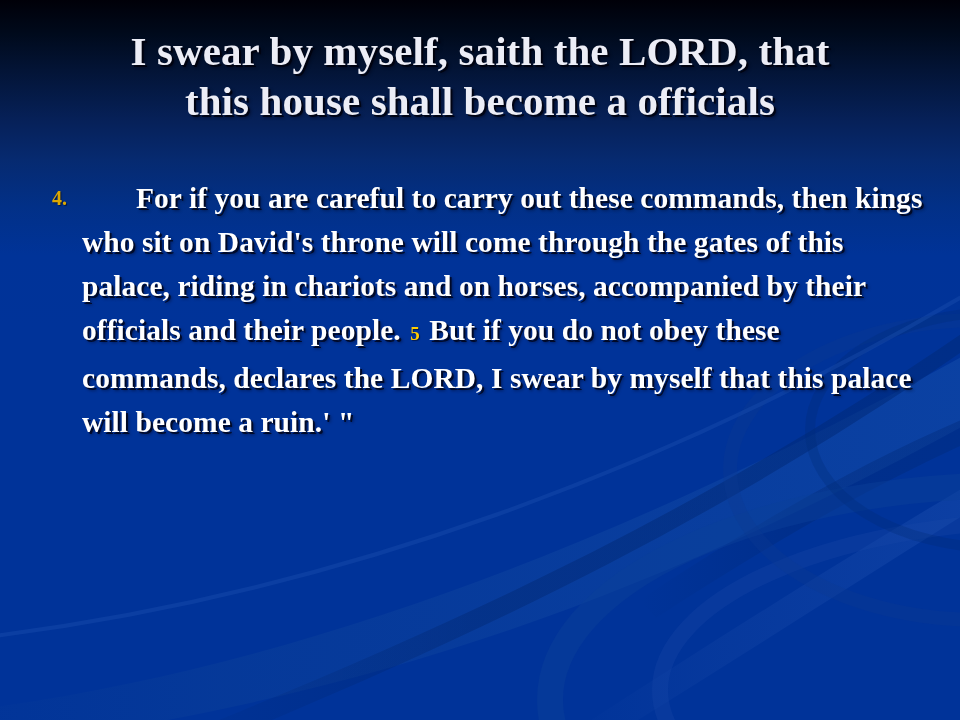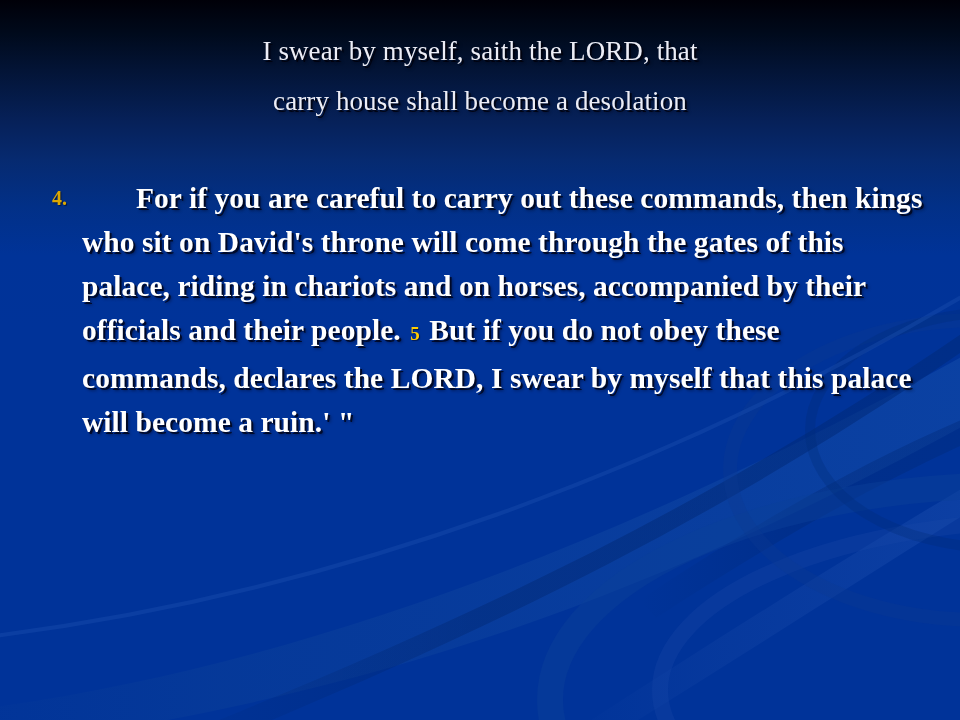--- a/index.html
+++ b/index.html
@@ -45,23 +45,23 @@
     top: 26px;
     width: 960px;
     text-align: center;
     padding: 0 14px;
     box-sizing: border-box;
   }
 
   .title-text {
     display: block;
     color: #ecedf6;
-    font-size: 27px;
+    font-size: 41px;
     line-height: 50px;
-    font-weight: normal;
+    font-weight: bold;
     letter-spacing: 0.1px;
     text-shadow:
       2px 2px 0px rgba(0, 0, 10, 0.78),
       3px 3px 3px rgba(0, 0, 20, 0.45);
     white-space: nowrap;
   }
 
   
   .body-block {
     position: absolute;
@@ -149,21 +149,21 @@
       <ellipse cx="1060" cy="690" rx="400" ry="170" fill="none" stroke="#1a4aa8" stroke-opacity="0.30" stroke-width="16"></ellipse>
       <ellipse cx="980" cy="470" rx="250" ry="150" fill="none" stroke="#0b3b93" stroke-opacity="0.33" stroke-width="14"></ellipse>
       <ellipse cx="1000" cy="430" rx="190" ry="118" fill="none" stroke="#002a78" stroke-opacity="0.30" stroke-width="10"></ellipse>
 
       <path d="M -40 640 C 320 600, 680 470, 1010 268" fill="none" stroke="#1b4fae" stroke-opacity="0.40" stroke-width="4"></path>
     </g>
   </svg>
 
   <div class="title-block">
     <span class="title-text">I swear by myself, saith the LORD, that</span>
-    <span class="title-text">carry house shall become a desolation</span>
+    <span class="title-text">this house shall become a officials</span>
   </div>
 
   <div class="body-block">
     <div class="bullet-marker">4.</div>
     <div class="body-text"><span class="indent"></span><span>For if you are careful to carry out these commands, then kings who sit on David's throne will come through the gates of this palace, riding in chariots and on horses, accompanied by their officials and their people.</span> <span class="verse-num">5</span> <span>But if you do not obey these commands, declares the LORD, I swear by myself that this palace will become a ruin.' "</span></div>
   </div>
 
 </div>
 
 </body></html>

